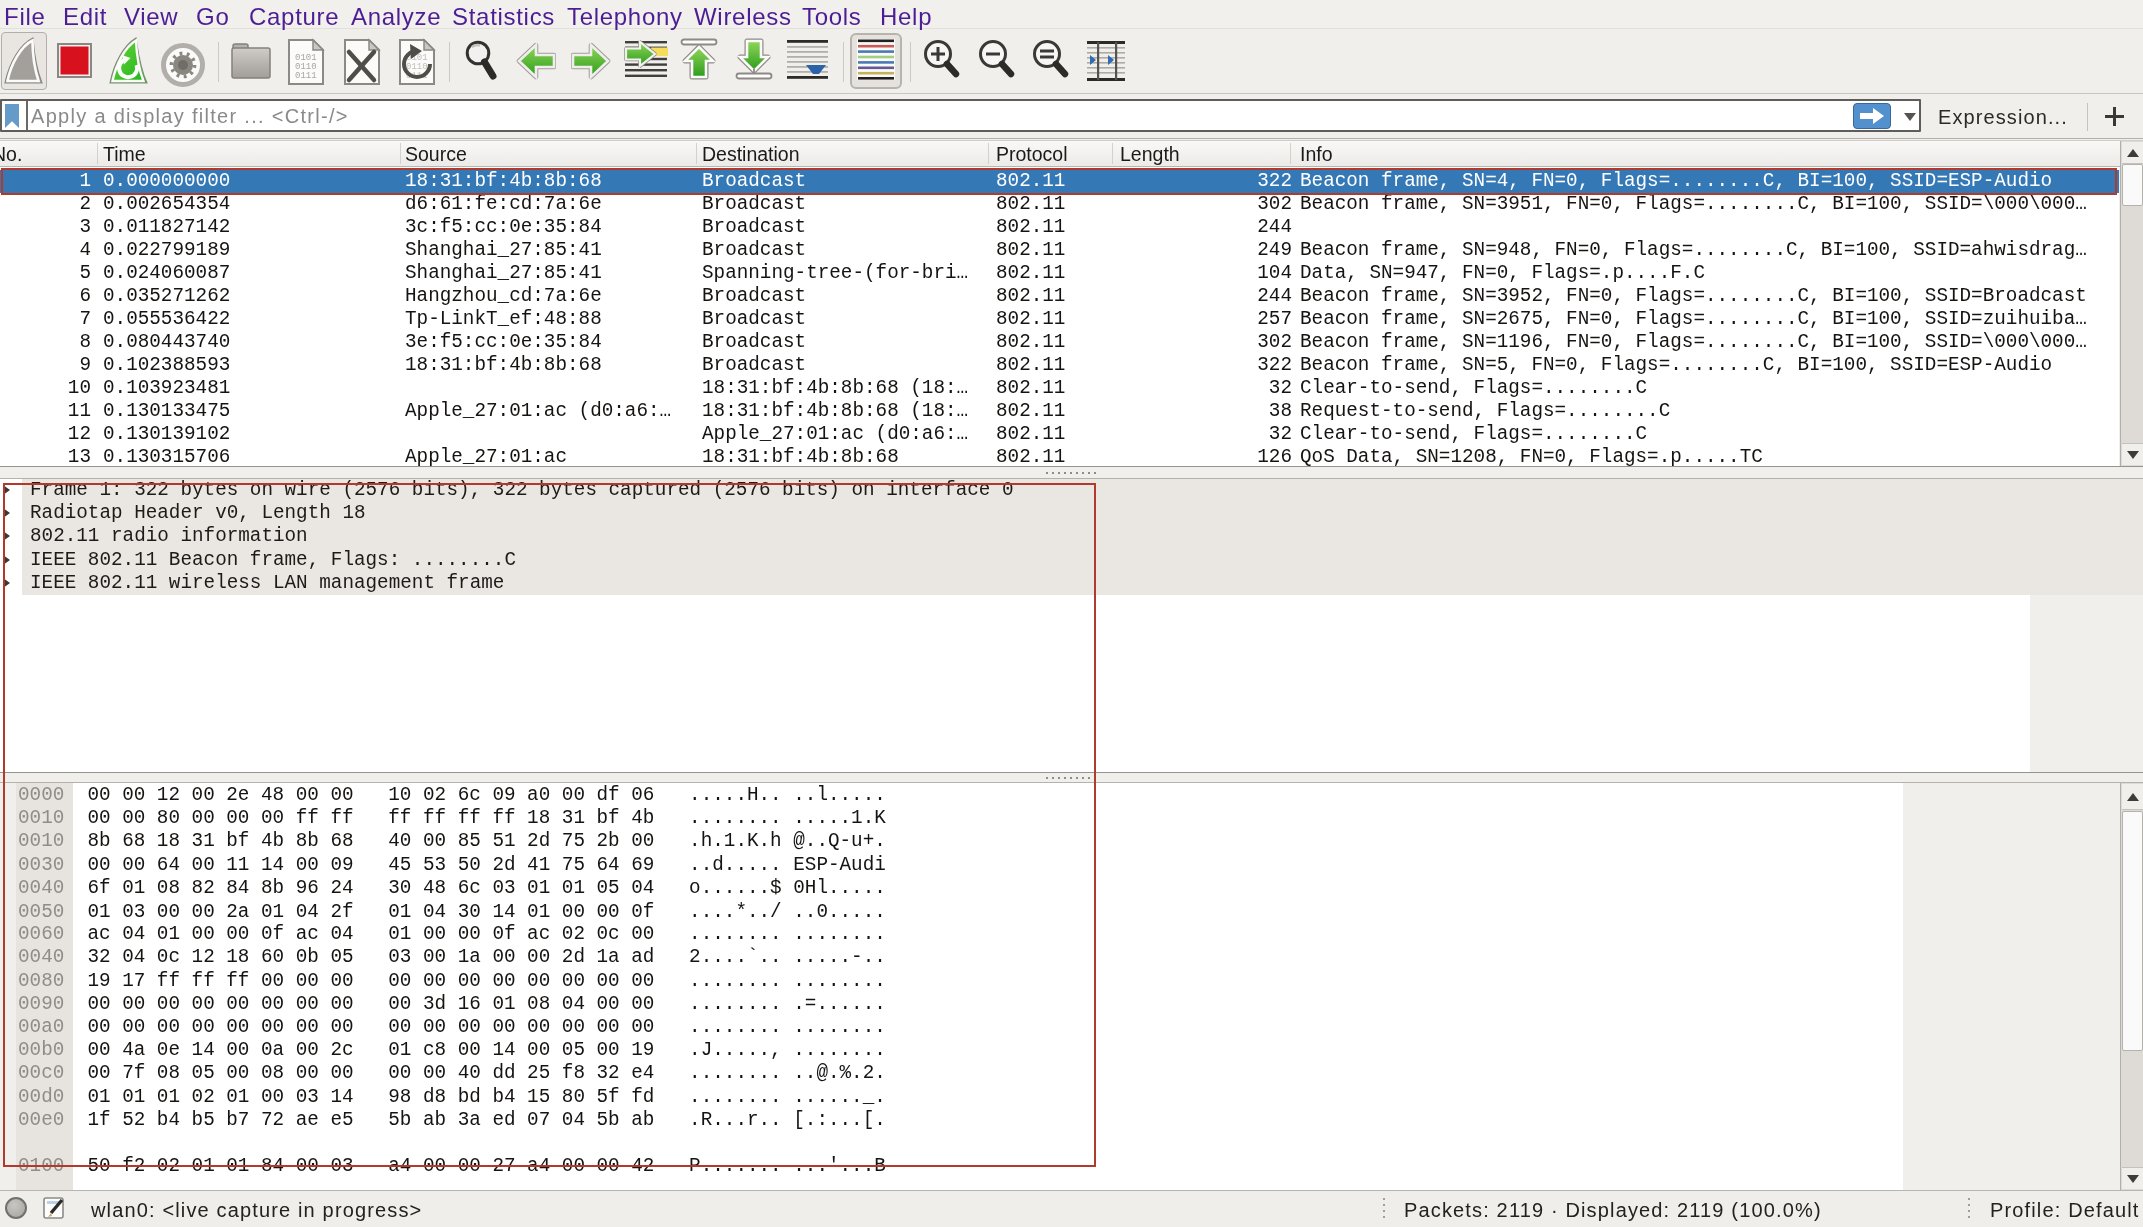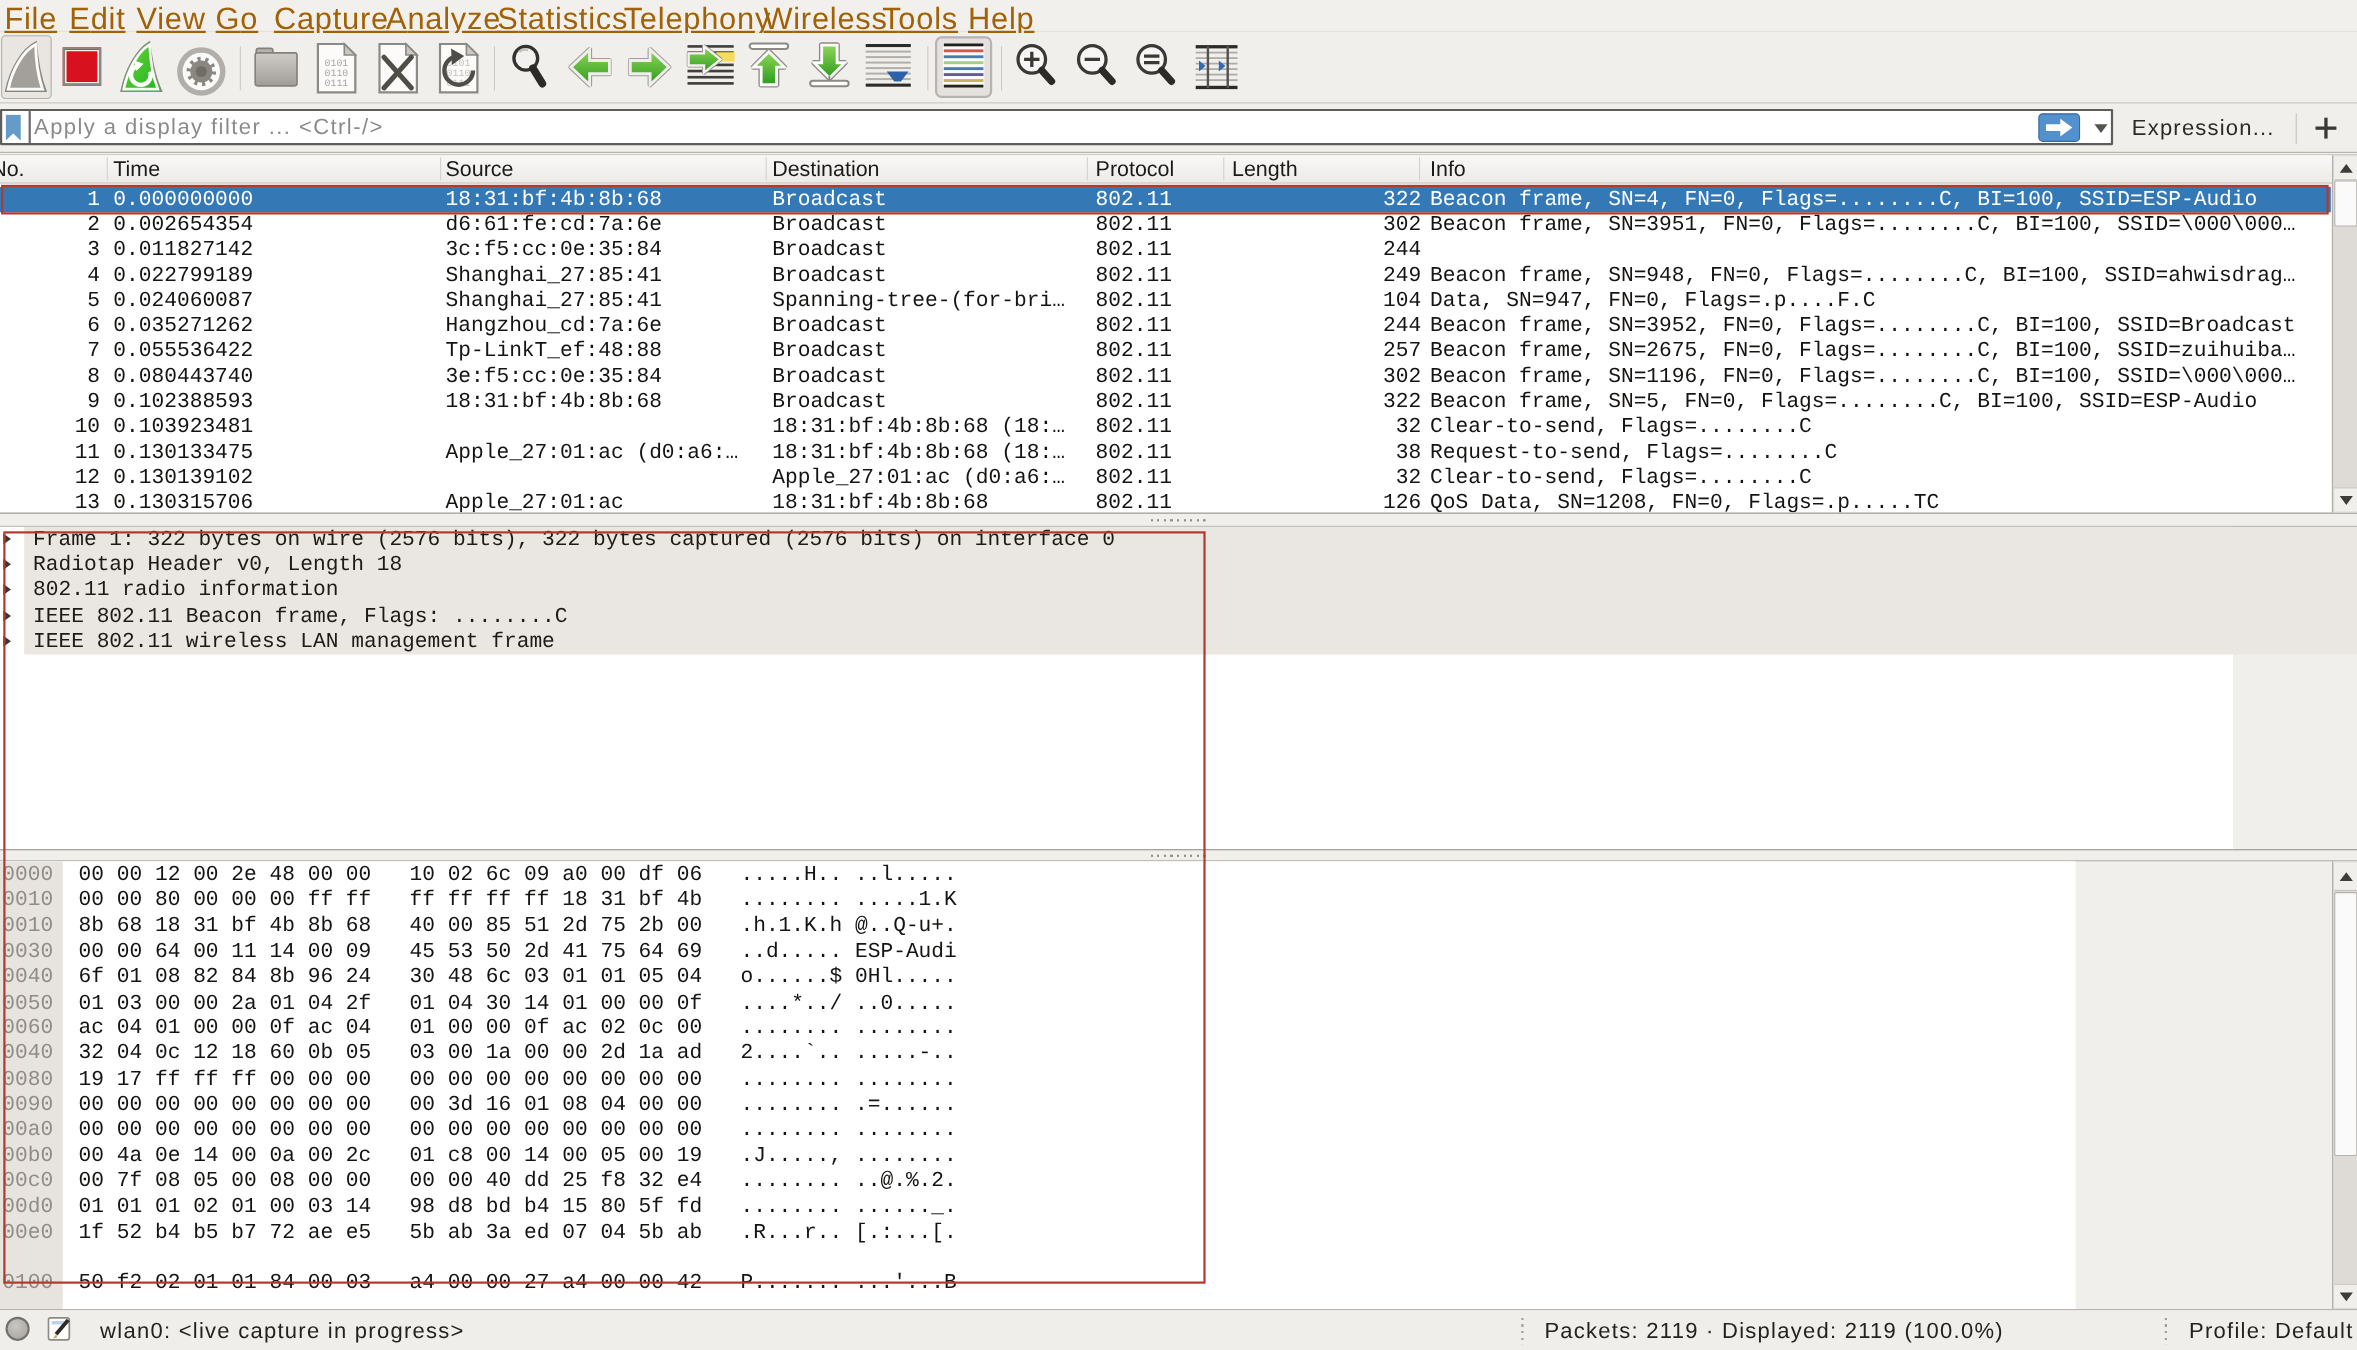--- a/index.html
+++ b/index.html
@@ -2,21 +2,21 @@
 <html><head>
 <meta charset="utf-8">
 <style>
   * { margin:0; padding:0; box-sizing:border-box; }
   html,body { width:2143px; height:1227px; overflow:hidden; }
   body { position:relative; background:#f1efec; font-family:"Liberation Sans",sans-serif; color:#242220; }
   .abs { position:absolute; }
 
   
   #menubar { left:0; top:0; width:2143px; height:29px; background:#f2f0ed; border-bottom:1px solid #e3e0dc; }
-  #menubar span { position:absolute; top:1px; height:29px; line-height:31px; font-size:28px; letter-spacing:0.7px; color:#a16207;text-decoration:underline; }
+  #menubar span { position:absolute; top:1px; height:29px; line-height:31px; font-size:24px; letter-spacing:0.7px; color:#4c1d95; }
   #menubar u { text-decoration:none; border-bottom:1.2px solid #2b2a28; }
 
   
   #toolbar { left:0; top:30px; width:2143px; height:64px; background:#f1efec; border-bottom:1px solid #c9c6c1; }
   .tsep { position:absolute; top:12px; width:1px; height:40px; background:#cdcac5; }
   .ticon { position:absolute; }
 
   
   #filterbar { left:0; top:95px; width:2143px; height:44px; background:#f1efec; border-bottom:1px solid #b3b0ab; }
   #ffield { position:absolute; left:0; top:4px; width:1921px; height:33px; background:#ffffff; border:2px solid #5f5d5a; border-radius:1px; }
@@ -56,21 +56,21 @@
   .dots { position:absolute; left:1046px; width:50px; height:2px;
           background-image:repeating-linear-gradient(90deg,#908d88 0 2px,transparent 2px 6px); }
 
   
   #dpane { left:0; top:479px; width:2030px; height:293px; background:#ffffff; }
   #dgray { position:absolute; left:22px; top:0; width:2121px; height:116px; background:#eae7e2; }
   .drow { position:absolute; left:30px; height:23.2px; line-height:23.6px; font-family:"Liberation Mono",monospace; font-size:19.3px; white-space:pre; color:#1d1b18; }
   .dtri { position:absolute; left:3px; width:0; height:0; border-top:5.5px solid transparent; border-bottom:5.5px solid transparent; border-left:7.5px solid #3a3835; }
 
   
-  #hpane { left:0; top:783px; width:1887px; height:407px; background:#ffffff; overflow:hidden; }
+  #hpane { left:16px; top:783px; width:1887px; height:407px; background:#ffffff; overflow:hidden; }
   #hstrip { position:absolute; left:0; top:0; width:57px; height:407px; background:#e7e4e0; }
   .hx { position:absolute; left:2px; height:23.2px; line-height:23.6px; font-family:"Liberation Mono",monospace; font-size:19.3px; white-space:pre; color:#161412; }
   .hx b { font-weight:normal; color:#908c87; }
 
   
   #red1 { left:1px; top:168px; width:2116px; height:27px; border:2px solid #b23a2d; z-index:30; }
   #red2 { left:3px; top:483px; width:1093px; height:684px; border:2px solid #b23a2d; z-index:30; }
 
   
   .sbar { width:23px; background:#dedbd7; border-left:1px solid #b3b0ab; }

